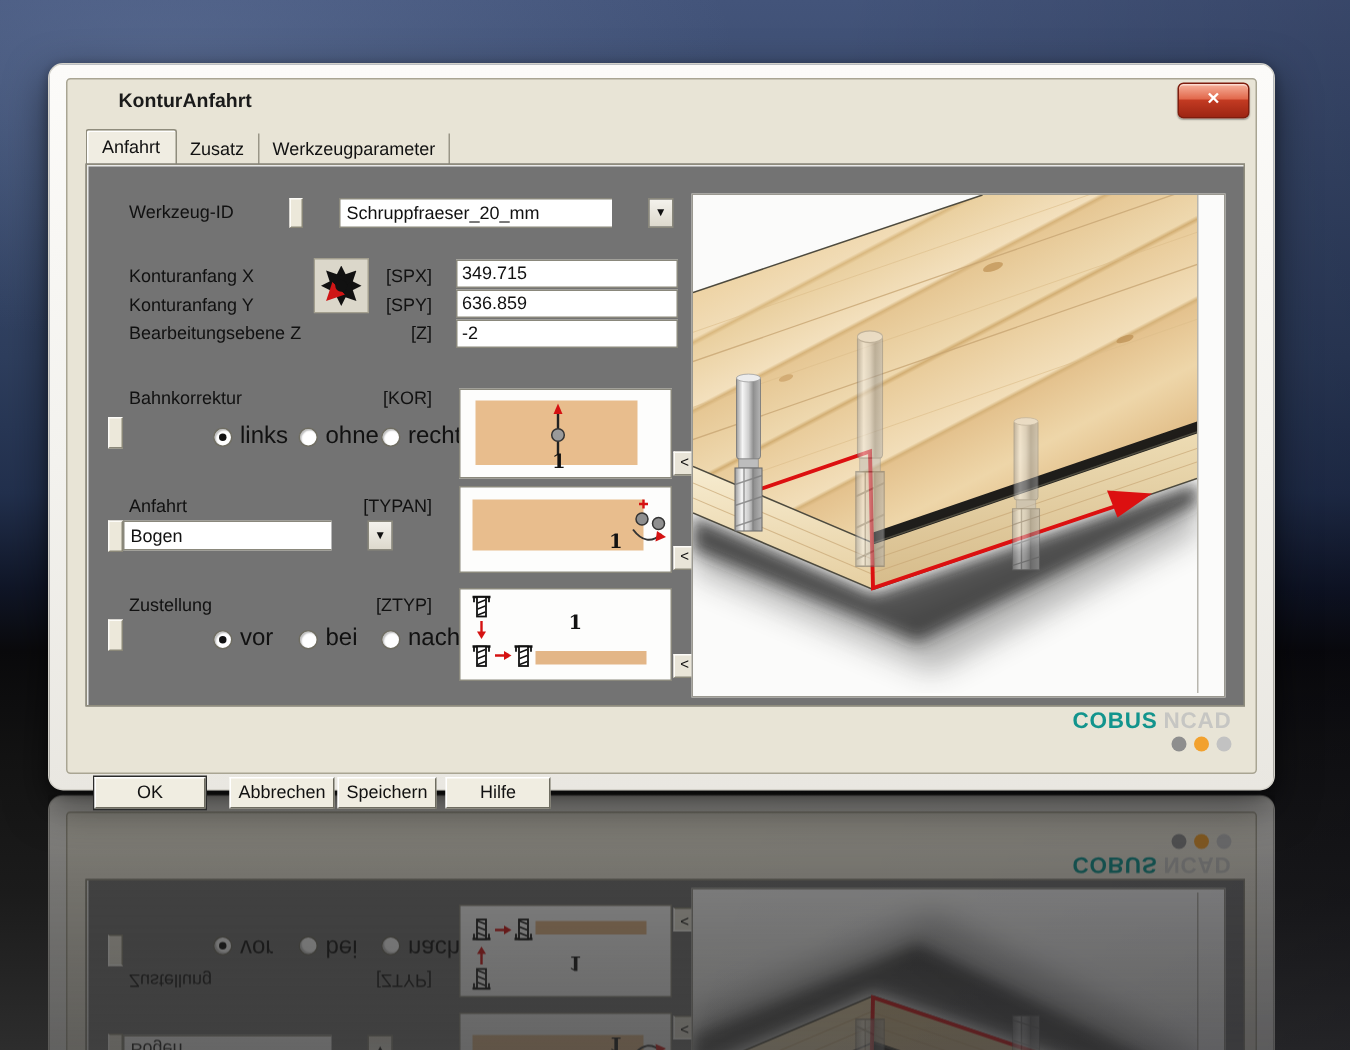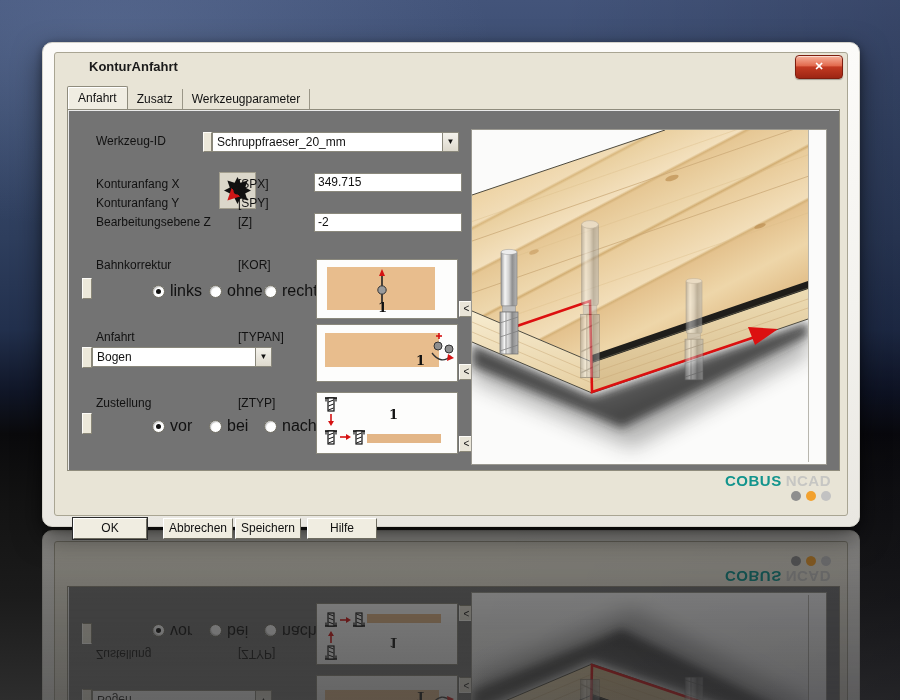--- a/index.html
+++ b/index.html
@@ -4,21 +4,21 @@
 <style>
   html,body{margin:0;padding:0;}
   body{width:900px;height:700px;overflow:hidden;font-family:"Liberation Sans",sans-serif;}
   .stage{position:relative;width:900px;height:700px;overflow:hidden;
     background:
       radial-gradient(ellipse 620px 300px at 12% 6%, rgba(140,160,200,0.25), rgba(0,0,0,0) 62%),
       linear-gradient(100deg, rgba(0,0,0,0) 55%, rgba(0,0,15,0.22) 100%),
       linear-gradient(to bottom,#43547a 0%,#394a6c 16%,#2e3e5d 34%,#22304d 47%,#101627 56%,#0a0a0c 62%,#131313 72%,#1b1b1b 85%,#2d2d2d 100%);
   }
   
-  .window{position:absolute;left:42px;top:42px;width:816px;height:483px;border-radius:10px;
+  .window{position:absolute;left:32px;top:42px;width:816px;height:483px;border-radius:10px;
     background:linear-gradient(to bottom,#fcfbf9 0%,#f3f2ee 55%,#e9e7e1 100%);
     border:1px solid #d4d2ca;
     box-shadow:0 10px 28px rgba(0,0,0,0.5),0 2px 8px rgba(0,0,0,0.35);
     -webkit-box-reflect: below 3px linear-gradient(to bottom, rgba(0,0,0,0) 0%, rgba(0,0,0,0.10) 40%, rgba(0,0,0,0.25) 62%, rgba(0,0,0,0.52) 100%);
   }
   .dialog{position:absolute;left:11px;top:9px;width:792px;height:462px;background:#e8e4d6;
     border:1px solid #a9a593;border-radius:3px;}
   .dlg-title{position:absolute;left:34px;top:6px;font-size:13px;font-weight:600;color:#1a1a1a;}
   .close-btn{position:absolute;left:740px;top:2px;width:46px;height:22px;border-radius:4px;
     background:linear-gradient(to bottom,#f7b29c 0%,#e26a4e 44%,#c23a22 50%,#9d2513 100%);
@@ -26,24 +26,24 @@
     color:#fff;font-size:11px;font-weight:bold;text-align:center;line-height:21px;cursor:default;}
   
   .tabrow{position:absolute;left:12px;top:34px;height:23px;display:flex;align-items:flex-end;}
   .tab{font-size:12px;color:#111;padding:3px 9px 4px 9px;height:14px;border-right:1px solid #9a9687;position:relative;}
   .tab.active{background:#f0ede2;border:1px solid #8f8c7d;border-bottom:none;border-radius:2px 2px 0 0;
     padding:4px 10px 6px 10px;margin-bottom:-1px;box-shadow:inset 1px 1px 0 #fff;}
   
   .panel{position:absolute;left:12px;top:56px;width:771px;height:360px;background:#737373;
     border:1px solid #8f8c7d;box-shadow:inset 1px 1px 0 rgba(255,255,255,0.85);}
   .lbl{position:absolute;font-size:12px;color:#111;white-space:nowrap;}
-  .param{position:absolute;font-size:12px;color:#111;width:60px;left:170px;}
+  .param{position:absolute;font-size:12px;color:#111;width:60px;text-align:right;left:170px;}
   .tfield{position:absolute;left:246px;width:143px;height:17px;background:#fff;border:1px solid #8a887c;
     font-size:12px;color:#111;padding:0 0 0 3px;line-height:17px;}
-  .combo{position:absolute;height:20px;display:flex;}
+  .combo{position:absolute;height:20px;display:flex;gap:24px;}
   .combo .handle{width:9px;height:100%;background:#ece8da;border:1px solid;border-color:#fdfcf8 #8a8778 #8a8778 #fdfcf8;box-sizing:border-box;}
   .combo .cfield{flex:1;background:#fff;border:1px solid #8a887c;border-right:none;font-size:12px;color:#111;
     line-height:18px;padding-left:4px;box-sizing:border-box;overflow:hidden;white-space:nowrap;}
   .combo .arrow{width:17px;background:linear-gradient(to bottom,#f4f2ec,#ddd9cd);border:1px solid #8a887c;
     box-sizing:border-box;font-size:8px;color:#111;text-align:center;line-height:18px;}
   .sidebtn{position:absolute;width:10px;height:21px;background:#ece8da;border:1px solid;
     border-color:#fdfcf8 #8a8778 #8a8778 #fdfcf8;box-sizing:border-box;}
   .radio-item{display:flex;align-items:center;position:absolute;}
   .radio{width:11px;height:11px;border-radius:50%;background:#fff;border:1px solid #6f6d62;
     box-shadow:inset 1px 1px 1px rgba(0,0,0,0.25);position:relative;}
@@ -120,20 +120,21 @@
             <line x1="18.5" y1="18.5" x2="10.5" y2="26.5" stroke="#cf1616" stroke-width="2" marker-end="url(#ahR)"></line>
             <circle cx="18.5" cy="18.5" r="4" fill="#111"></circle>
           </svg>
         </div>
 
         <div class="param" style="top:67px">[SPX]</div>
         <div class="param" style="top:86px">[SPY]</div>
         <div class="param" style="top:105px">[Z]</div>
 
         <div class="tfield" style="top:63px">349.715</div>
+        <div class="tfield" style="top:83px">636.859</div>
         <div class="tfield" style="top:103px">-2</div>
 
         <div class="lbl" style="left:28px;top:148px">Bahnkorrektur</div>
         <div class="param" style="top:148px">[KOR]</div>
         <div class="sidebtn" style="left:14px;top:168px"></div>
         <div>
           <div class="radio-item" style="left:84px;top:172px">
             <span class="radio checked"></span>
             <span class="radio-lab">links</span>
           </div>

